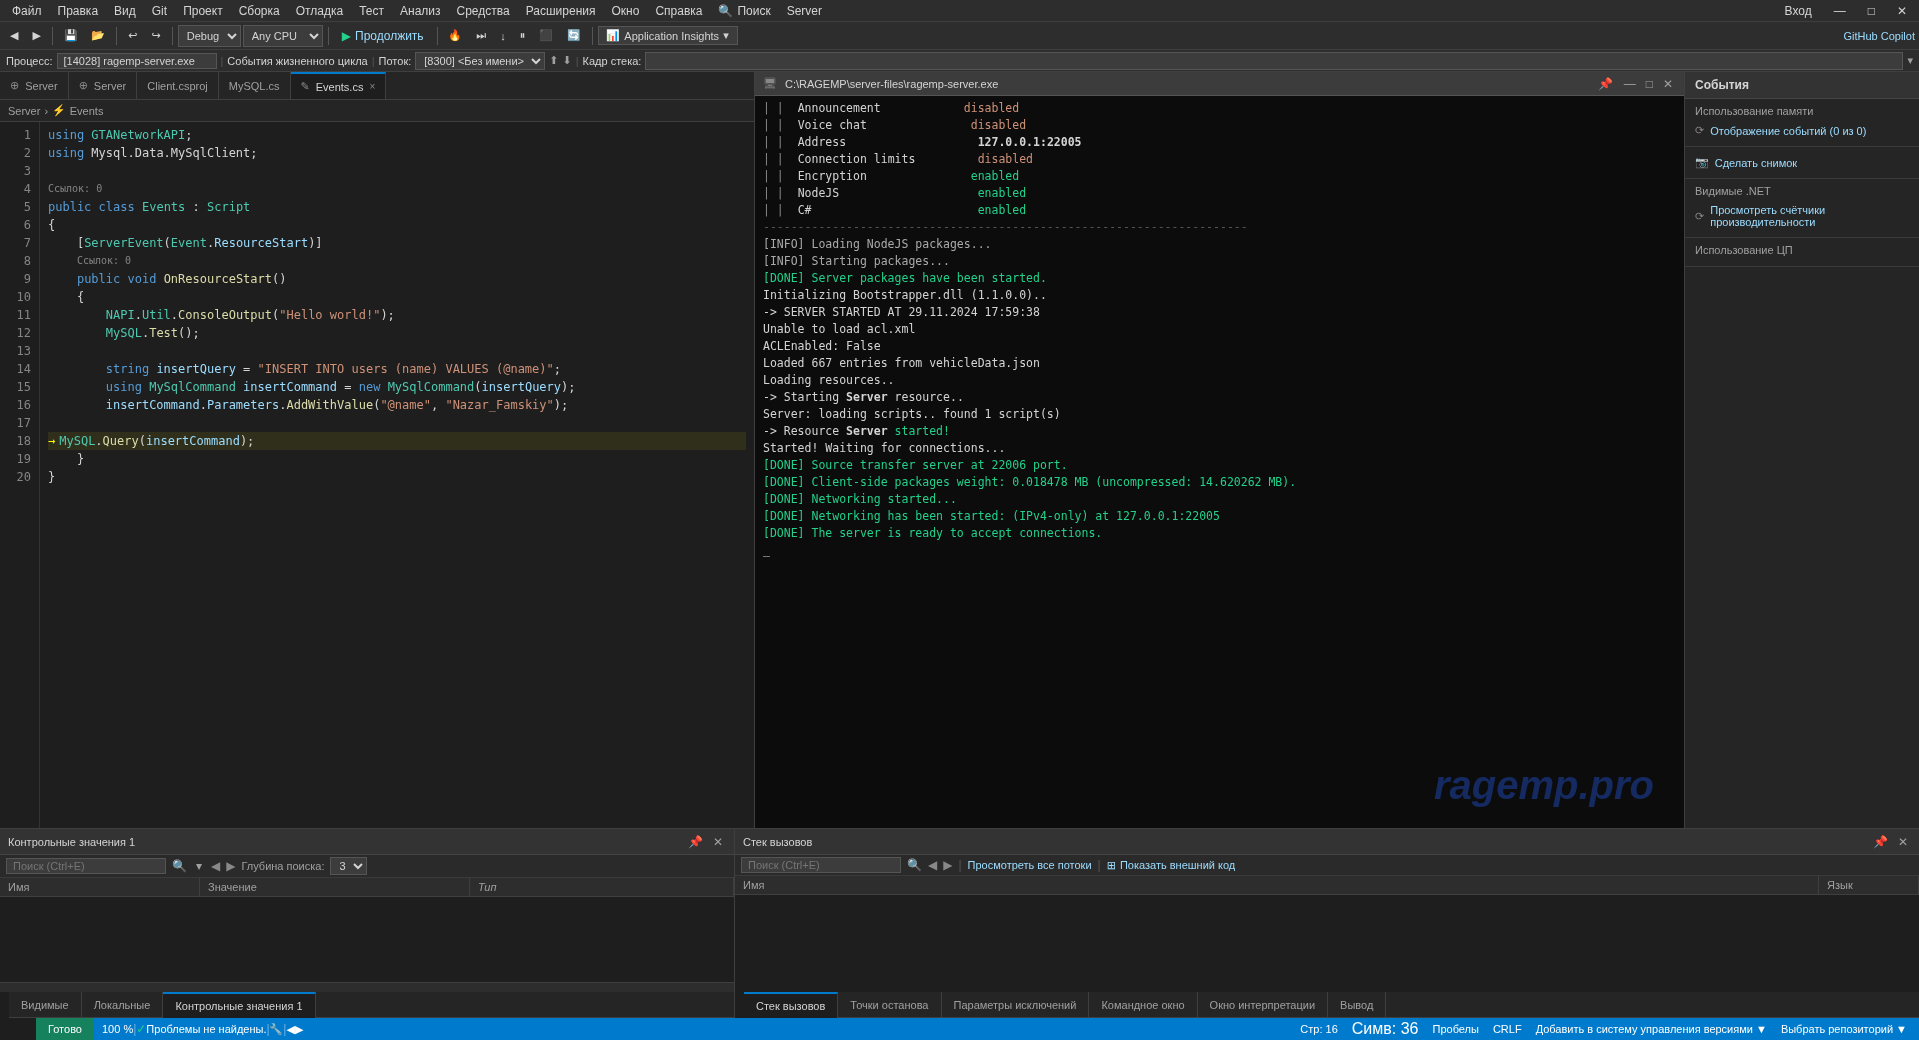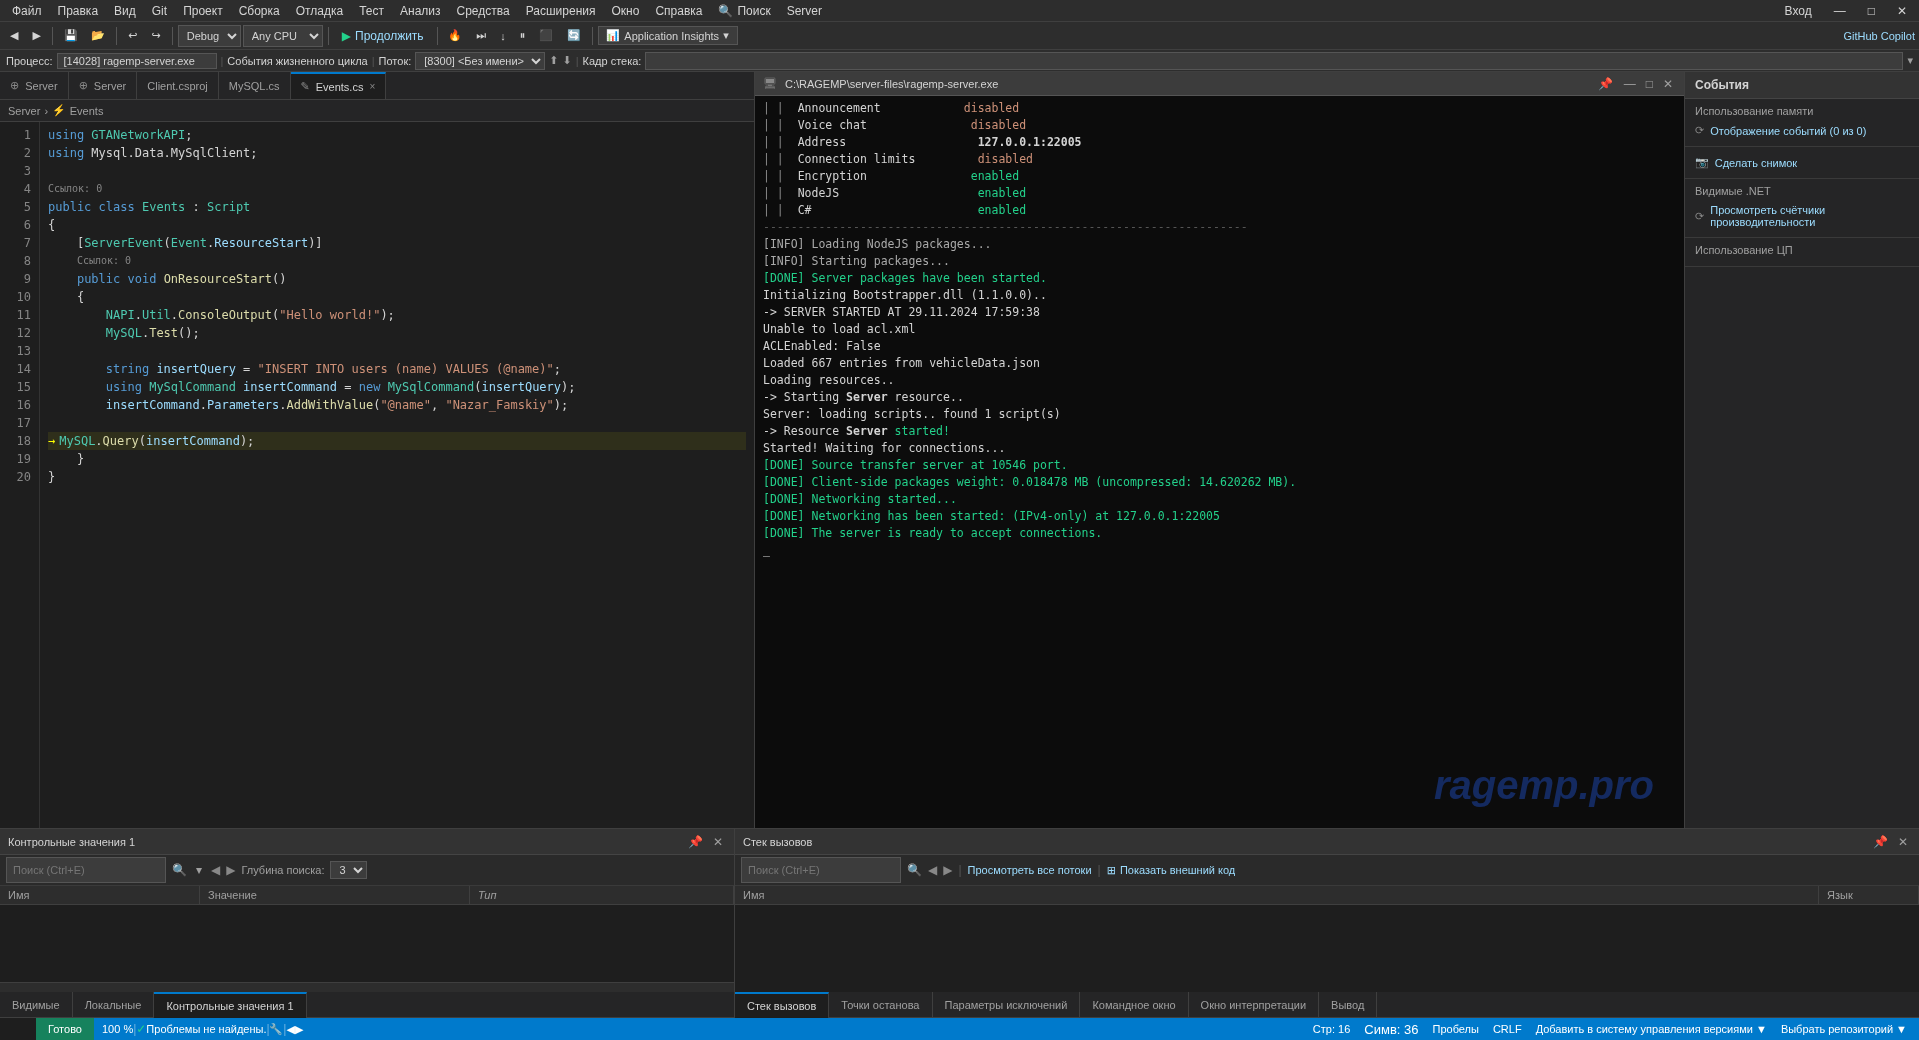--- a/index.html
+++ b/index.html
@@ -289,20 +289,21 @@
       color: #a0a0a0;
     }
 
     
     .bottom-tabs {
       background: #252526;
       height: 26px;
       display: flex;
       align-items: center;
       border-bottom: 1px solid #3f3f3f;
+      margin-left: 9px;
     }
     .bottom-tab {
       padding: 4px 12px;
       font-size: 11px;
       color: #a0a0a0;
       cursor: pointer;
       border-right: 1px solid #3f3f3f;
       height: 26px;
       display: flex;
       align-items: center;
@@ -345,21 +346,21 @@
       padding: 2px 6px;
       background: #2a2a2a;
       border-bottom: 1px solid #3a3a3a;
     }
     .search-box {
       background: #3c3c3c;
       border: 1px solid #555;
       color: #d4d4d4;
       padding: 1px 6px;
       font-size: 11px;
-      height: 26px;
+      height: 16px;
       width: 160px;
     }
     .depth-label { color: #a0a0a0; font-size: 11px; }
     .depth-select {
       background: #3c3c3c;
       border: 1px solid #555;
       color: #d4d4d4;
       font-size: 11px;
       padding: 1px 4px;
       height: 18px;
@@ -698,21 +699,21 @@
             <div class="console-line" style="color:#d4d4d4;">Loaded 667 entries from vehicleData.json</div>
             <div class="console-line" style="color:#d4d4d4;">Loading resources..</div>
             <div class="console-line">
               <span style="color:#d4d4d4;">-&gt; Starting </span><span style="font-weight:bold;color:#d4d4d4;">Server</span><span style="color:#d4d4d4;"> resource..</span>
             </div>
             <div class="console-line" style="color:#d4d4d4;">Server: loading scripts.. found 1 script(s)</div>
             <div class="console-line">
               <span style="color:#d4d4d4;">-&gt; Resource </span><span style="font-weight:bold;color:#d4d4d4;">Server</span><span style="color:#23d18b;"> started!</span>
             </div>
             <div class="console-line" style="color:#d4d4d4;">Started! Waiting for connections...</div>
-            <div class="console-line" style="color:#23d18b;">[DONE] Source transfer server at 10546 port.</div>
+            <div class="console-line" style="color:#23d18b;">[DONE] Source transfer server at 22006 port.</div>
             <div class="console-line" style="color:#23d18b;">[DONE] Client-side packages weight: 0.018478 MB (uncompressed: 14.620262 MB).</div>
             <div class="console-line" style="color:#23d18b;">[DONE] Networking started...</div>
             <div class="console-line" style="color:#23d18b;">[DONE] Networking has been started: (IPv4-only) at 127.0.0.1:22005</div>
             <div class="console-line" style="color:#23d18b;">[DONE] The server is ready to accept connections.</div>
             <div class="console-line">
               <span class="console-cursor">_</span>
             </div>
           </div>
 
           <div style="position:absolute;bottom:20px;right:30px;font-size:40px;font-weight:900;color:rgba(30,80,200,0.45);font-style:italic;pointer-events:none;">ragemp.pro</div>
@@ -844,19 +845,19 @@
     <span style="color:#23d18b;">✓</span>
     <span style="font-size:11px;color:#fff;">Проблемы не найдены.</span>
     <span style="color:rgba(255,255,255,0.4);">|</span>
     <span style="cursor:pointer;color:#fff;font-size:11px;">🔧</span>
     <span style="color:rgba(255,255,255,0.4);">|</span>
     <span style="cursor:pointer;color:#fff;font-size:11px;">◀</span>
     <span style="cursor:pointer;color:#fff;font-size:11px;">▶</span>
   </div>
   <div style="display:flex;align-items:center;padding:0 12px;gap:14px;">
     <span style="font-size:11px;color:#fff;">Стр: 16</span>
-    <span style="font-size:13px;color:#fff;">Симв: 36</span>
+    <span style="font-size:16px;color:#fff;">Симв: 36</span>
     <span style="font-size:11px;color:#fff;cursor:pointer;">Пробелы</span>
     <span style="font-size:11px;color:#fff;cursor:pointer;">CRLF</span>
     <span style="font-size:11px;color:#fff;cursor:pointer;">Добавить в систему управления версиями ▼</span>
     <span style="font-size:11px;color:#fff;cursor:pointer;">Выбрать репозиторий ▼</span>
   </div>
 </div>
 
 </body></html>

